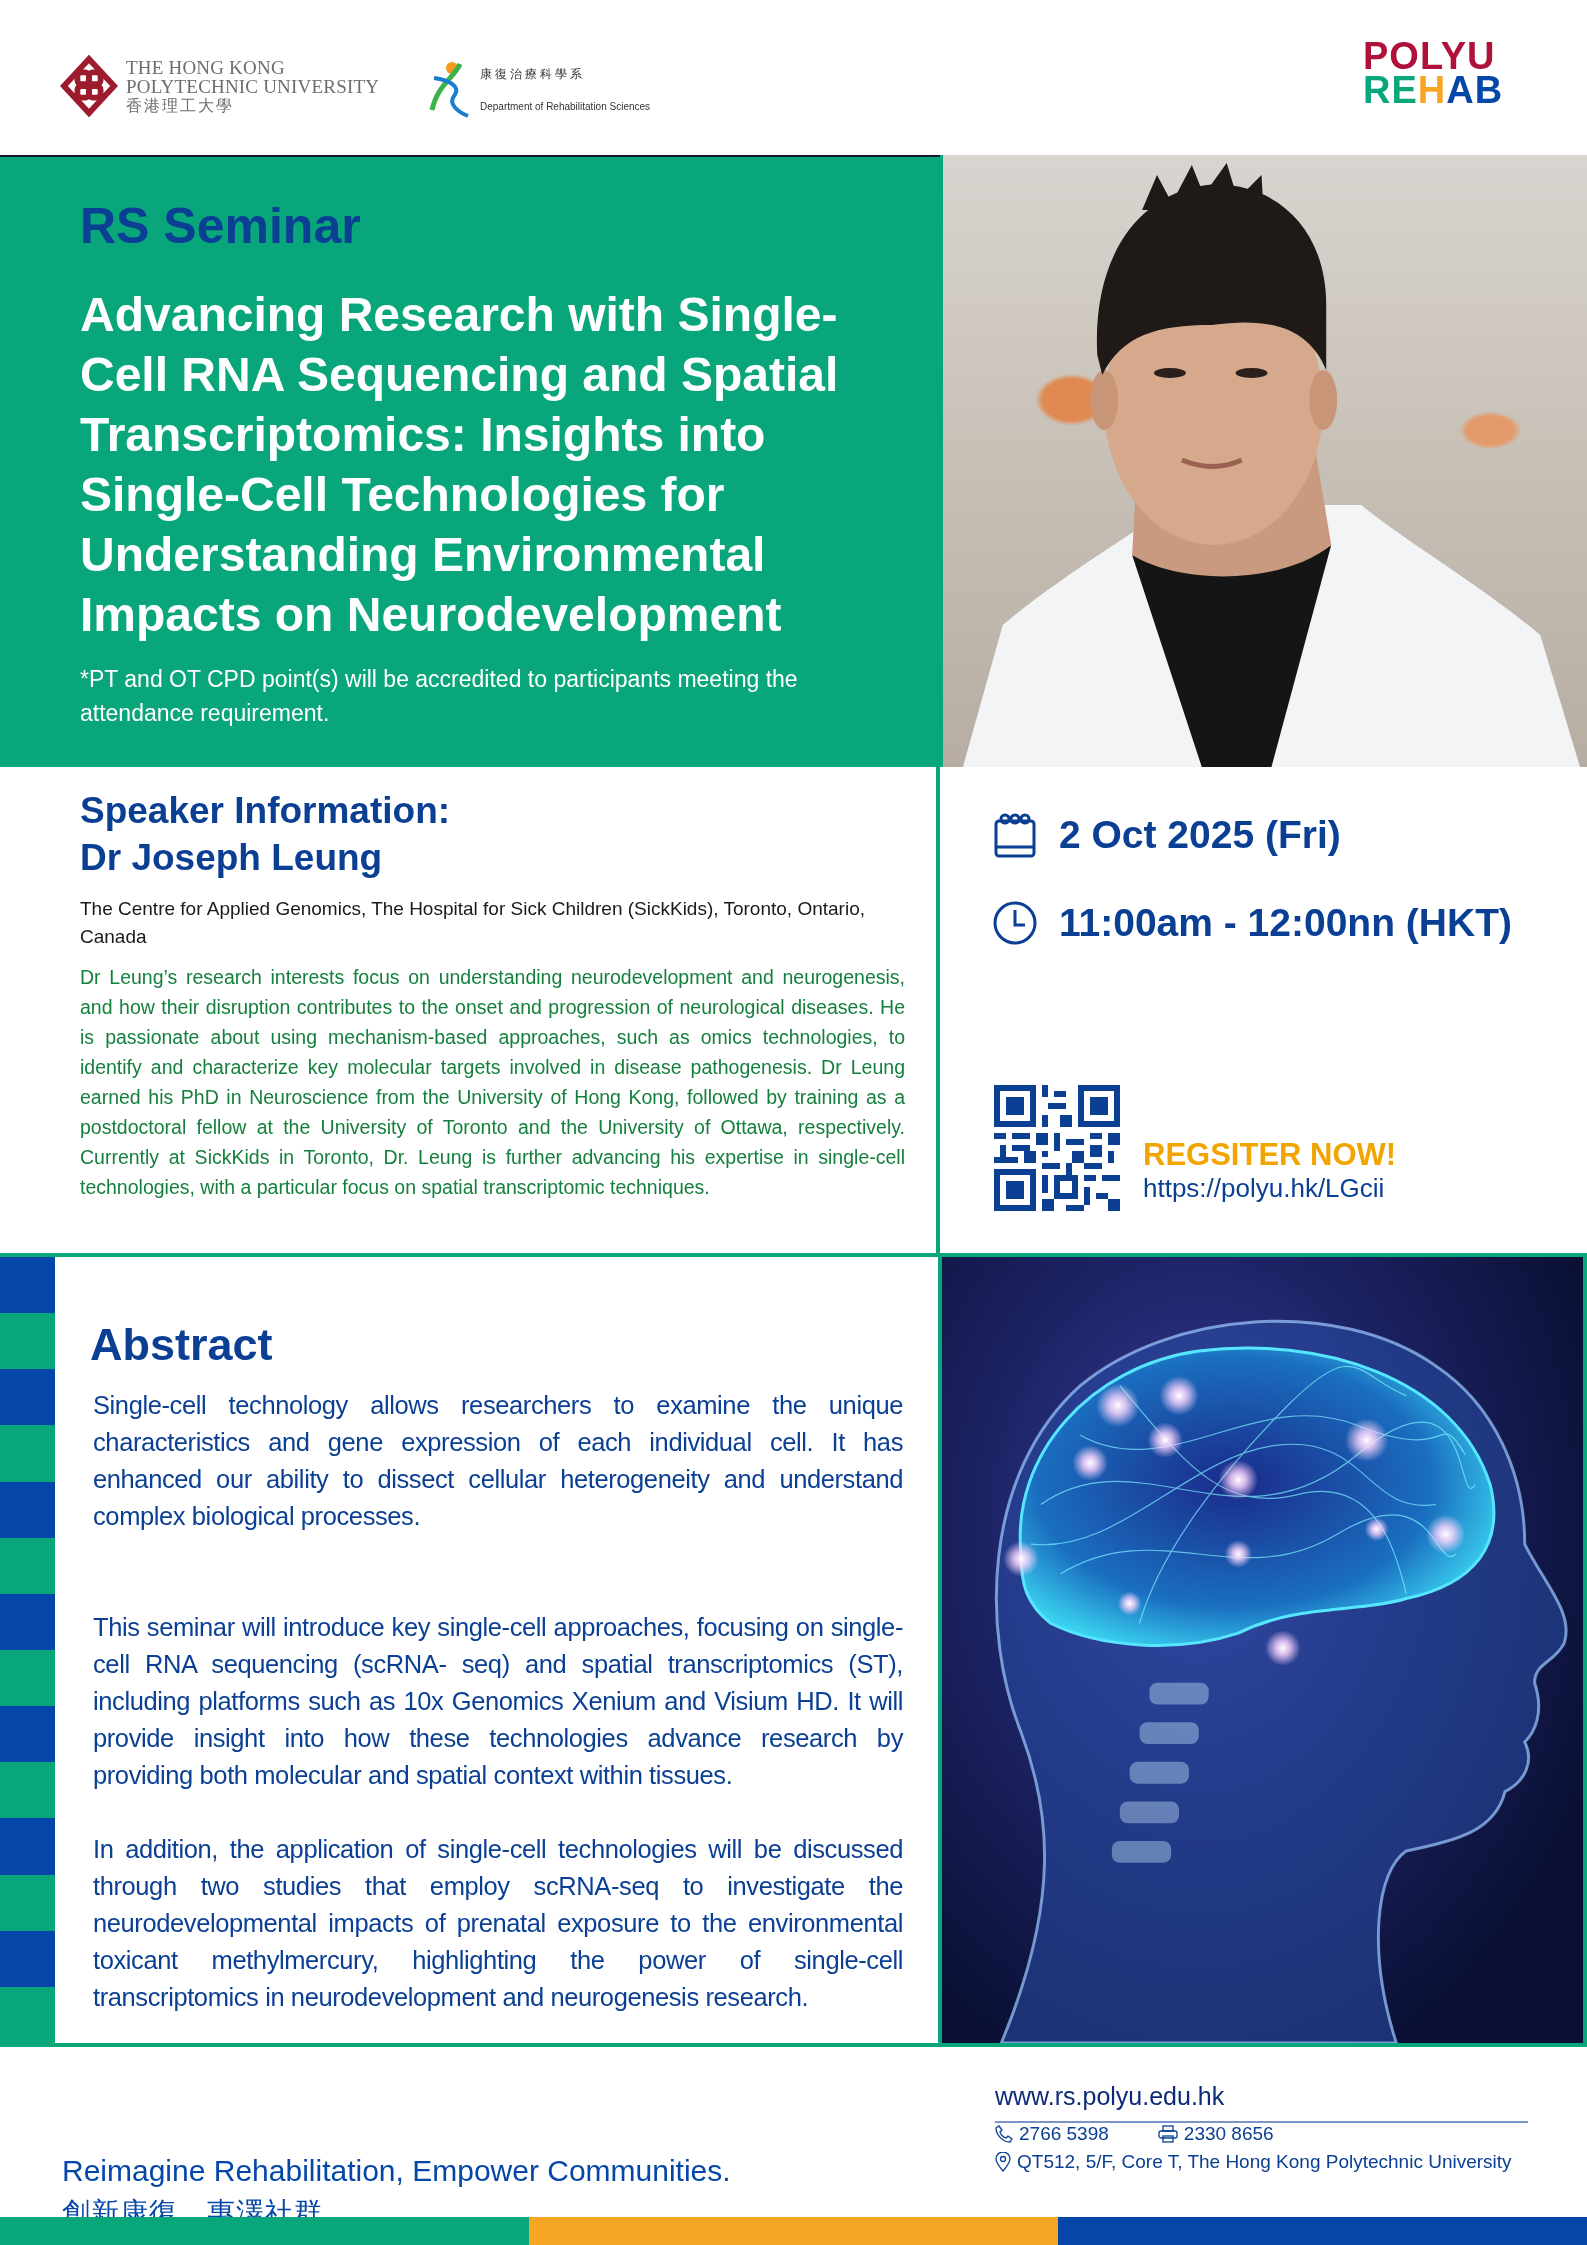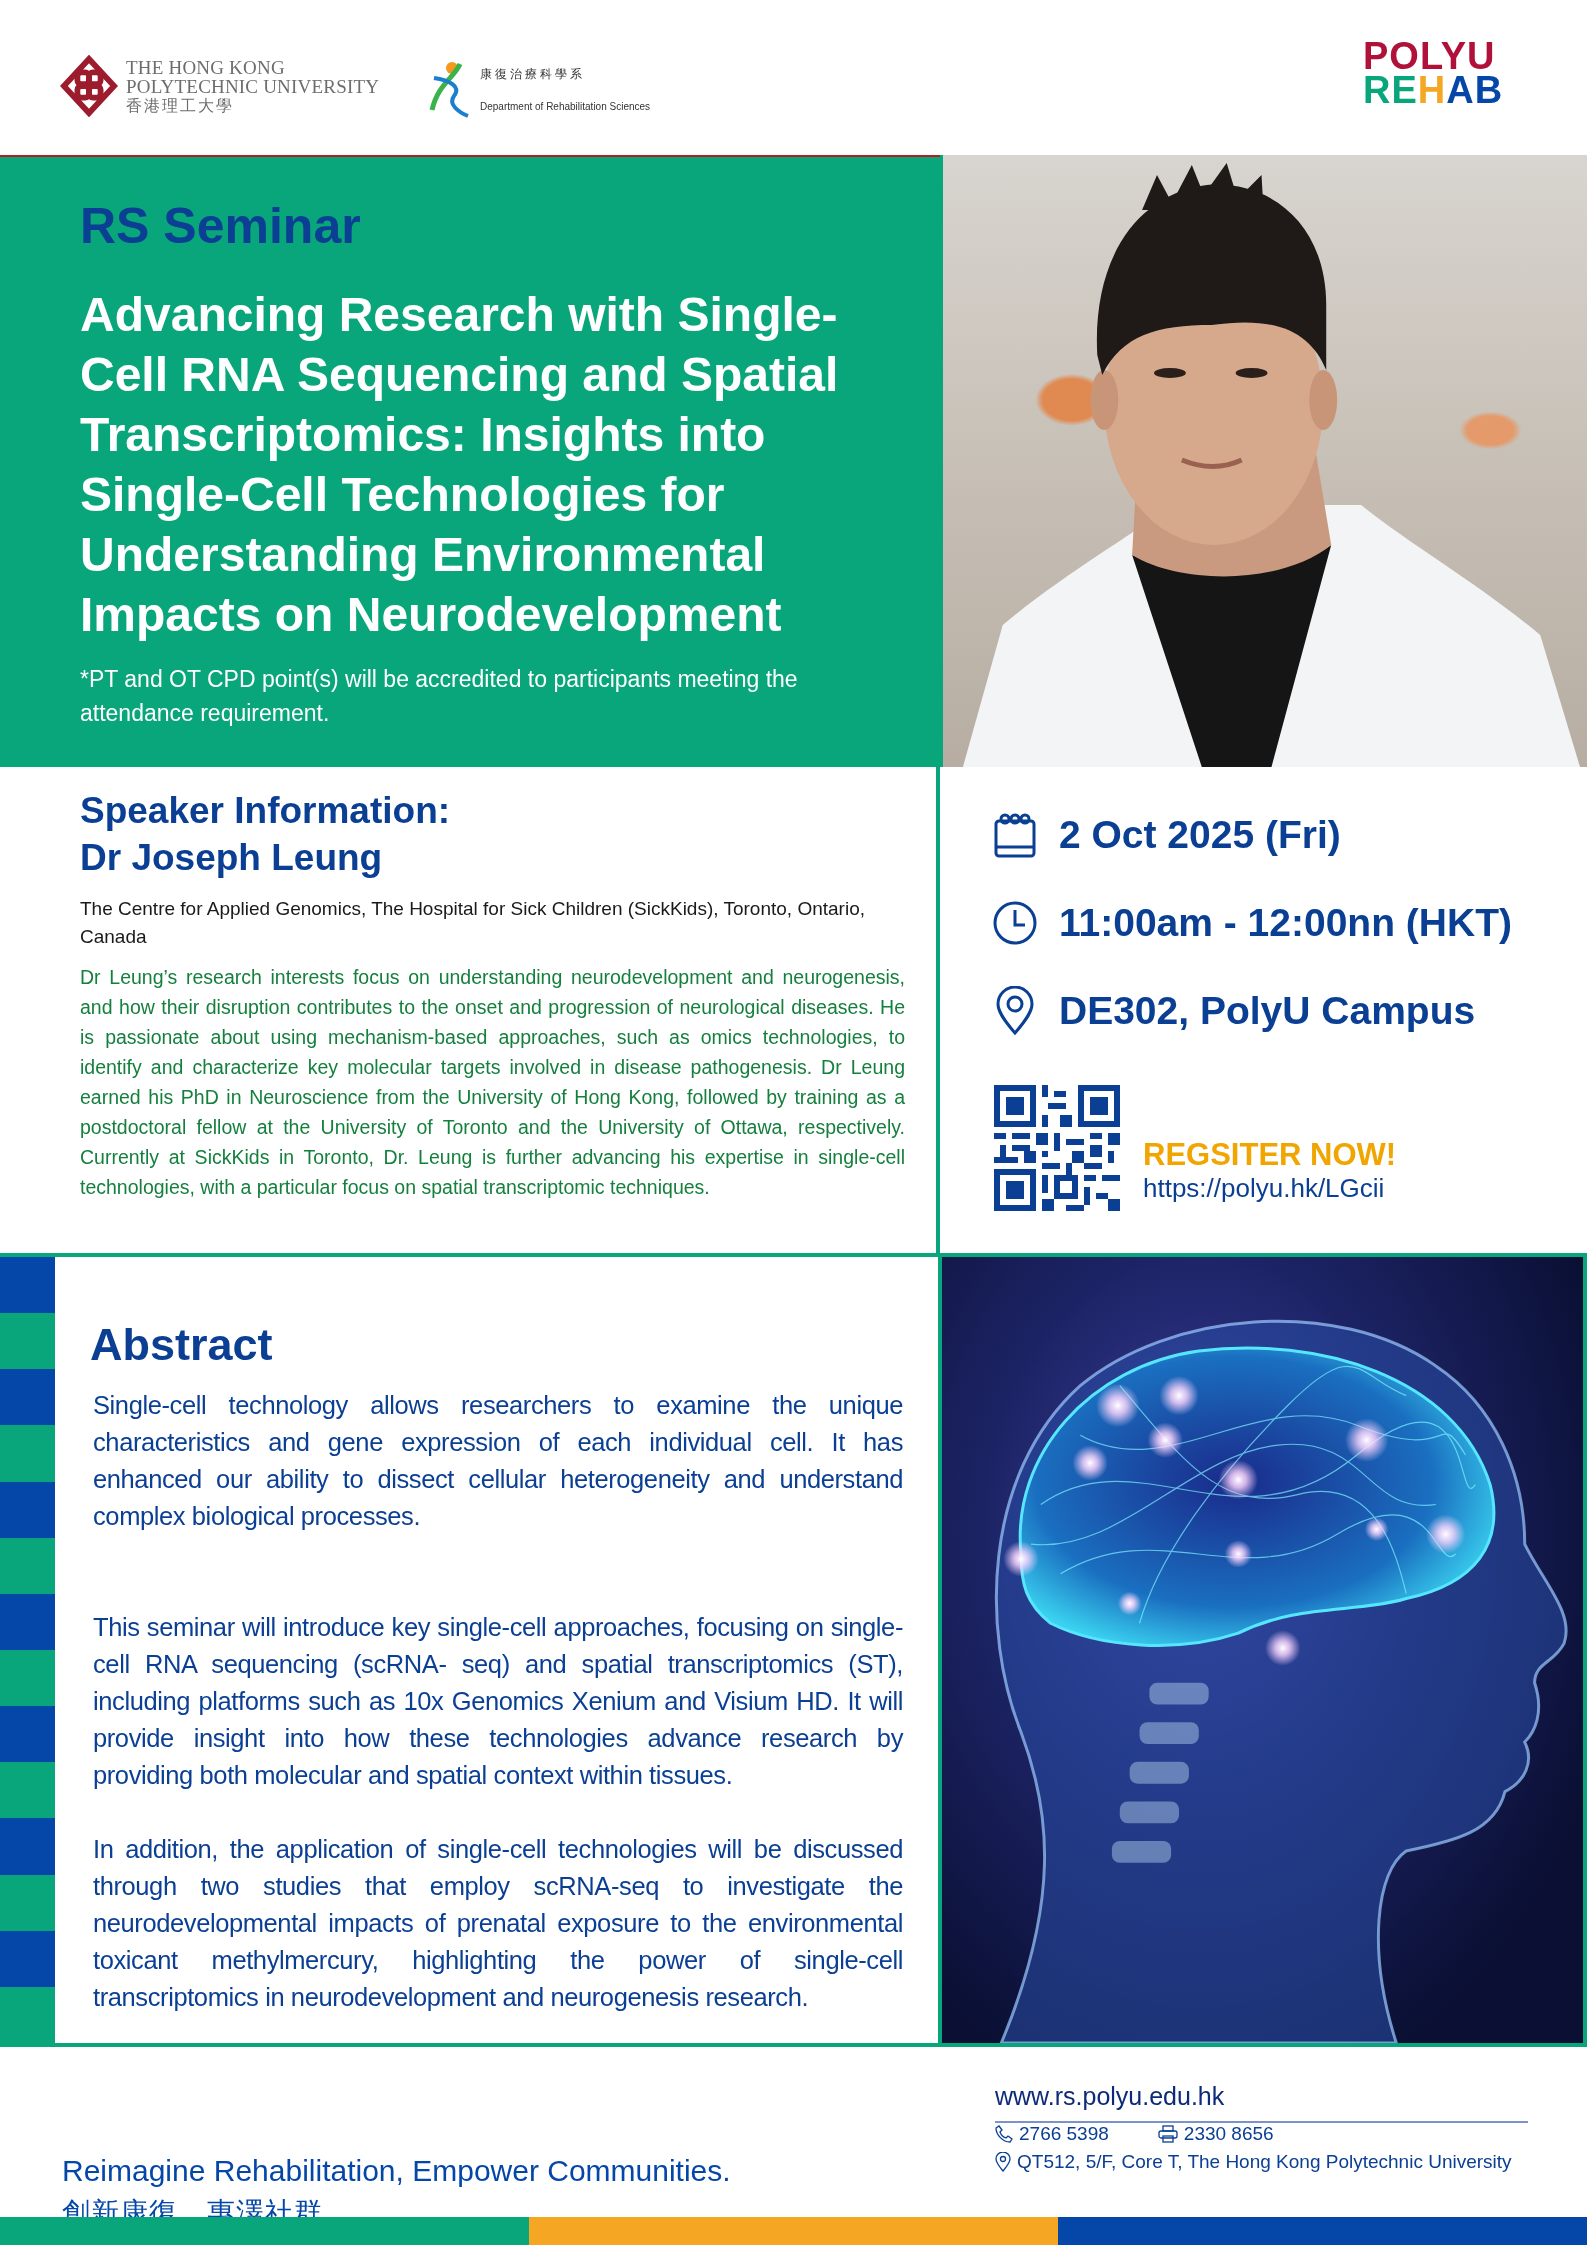--- a/index.html
+++ b/index.html
@@ -15,21 +15,21 @@
     .polyu-text .l3 { font-size: 16px; letter-spacing: 2px; margin-top: 2px; }
     .rs-logo { position: absolute; left: 428px; top: 60px; display: flex; align-items: center; gap: 6px; }
     .rs-mark { width: 46px; height: 58px; }
     .rs-text .zh { font-size: 12px; color: #333; letter-spacing: 3px; }
     .rs-text .en { font-size: 10px; color: #333; margin-top: 18px; }
     .brand { position: absolute; left: 1363px; top: 39px; font-weight: bold; font-size: 38px; line-height: 34px; letter-spacing: 1px; }
     .brand .top { color: #b0113a; }
     .brand .bot span { display: inline-block; }
 
     
-    .hero { position: absolute; left: 0; top: 155px; width: 940px; height: 612px; background: #0aa67b; border-top: 2px solid #b91c1c; }
+    .hero { position: absolute; left: 0; top: 155px; width: 940px; height: 612px; background: #0aa67b; border-top: 2px solid #0f172a; }
     .hero .series { position: absolute; left: 80px; top: 40px; font-size: 50px; font-weight: bold; color: #0a3f94; }
     .hero .title { position: absolute; left: 80px; top: 128px; width: 820px; font-size: 48px; line-height: 60px; font-weight: bold; color: #fff; }
     .hero .note { position: absolute; left: 80px; top: 505px; width: 800px; font-size: 23px; line-height: 34px; color: #fff; }
 
     .photo { position: absolute; left: 940px; top: 155px; width: 647px; height: 612px; overflow: hidden;
       background: radial-gradient(ellipse at 20% 40%, #e08a52 0 4%, transparent 5%),
                   radial-gradient(ellipse at 85% 45%, #e49a6a 0 3%, transparent 4%),
                   linear-gradient(180deg, #d8d4cf 0%, #c9c2b9 45%, #b7ada2 100%);
       border-left: 3px solid #0aa67b; }
     .photo svg { position: absolute; left: 0; top: 0; width: 100%; height: 100%; }
@@ -175,31 +175,20 @@
   <div class="info-row" style="top:130px">
     <span class="ico">
       <svg width="46" height="46" viewBox="0 0 46 46">
           <g fill="none" stroke="#0a3f94" stroke-width="3">
             <circle cx="23" cy="23" r="20"></circle>
             <polyline points="23,10 23,25 33,25"></polyline>
           </g>
         </svg>
     </span>
     <span class="txt">11:00am - 12:00nn (HKT)</span>
-  </div>
-  <div class="info-row" style="top:218px">
-    <span class="ico">
-      <svg width="40" height="50" viewBox="0 0 40 50">
-          <g fill="none" stroke="#0a3f94" stroke-width="3">
-            <path d="M20 47 C8 33 3 25 3 18 A17 17 0 0 1 37 18 C37 25 32 33 20 47 Z"></path>
-            <circle cx="20" cy="18" r="7"></circle>
-          </g>
-        </svg>
-    </span>
-    <span class="txt">DE302, PolyU Campus</span>
   </div>
 
   <svg class="qr" viewBox="0 0 21 21" shape-rendering="crispEdges">
     <g fill="#0a3f94">
       <rect x="0" y="0" width="7" height="7"></rect>
         <rect x="1" y="1" width="5" height="5" fill="#fff"></rect>
         <rect x="2" y="2" width="3" height="3"></rect>
       <rect x="14" y="0" width="7" height="7"></rect>
         <rect x="15" y="1" width="5" height="5" fill="#fff"></rect>
         <rect x="16" y="2" width="3" height="3"></rect>

